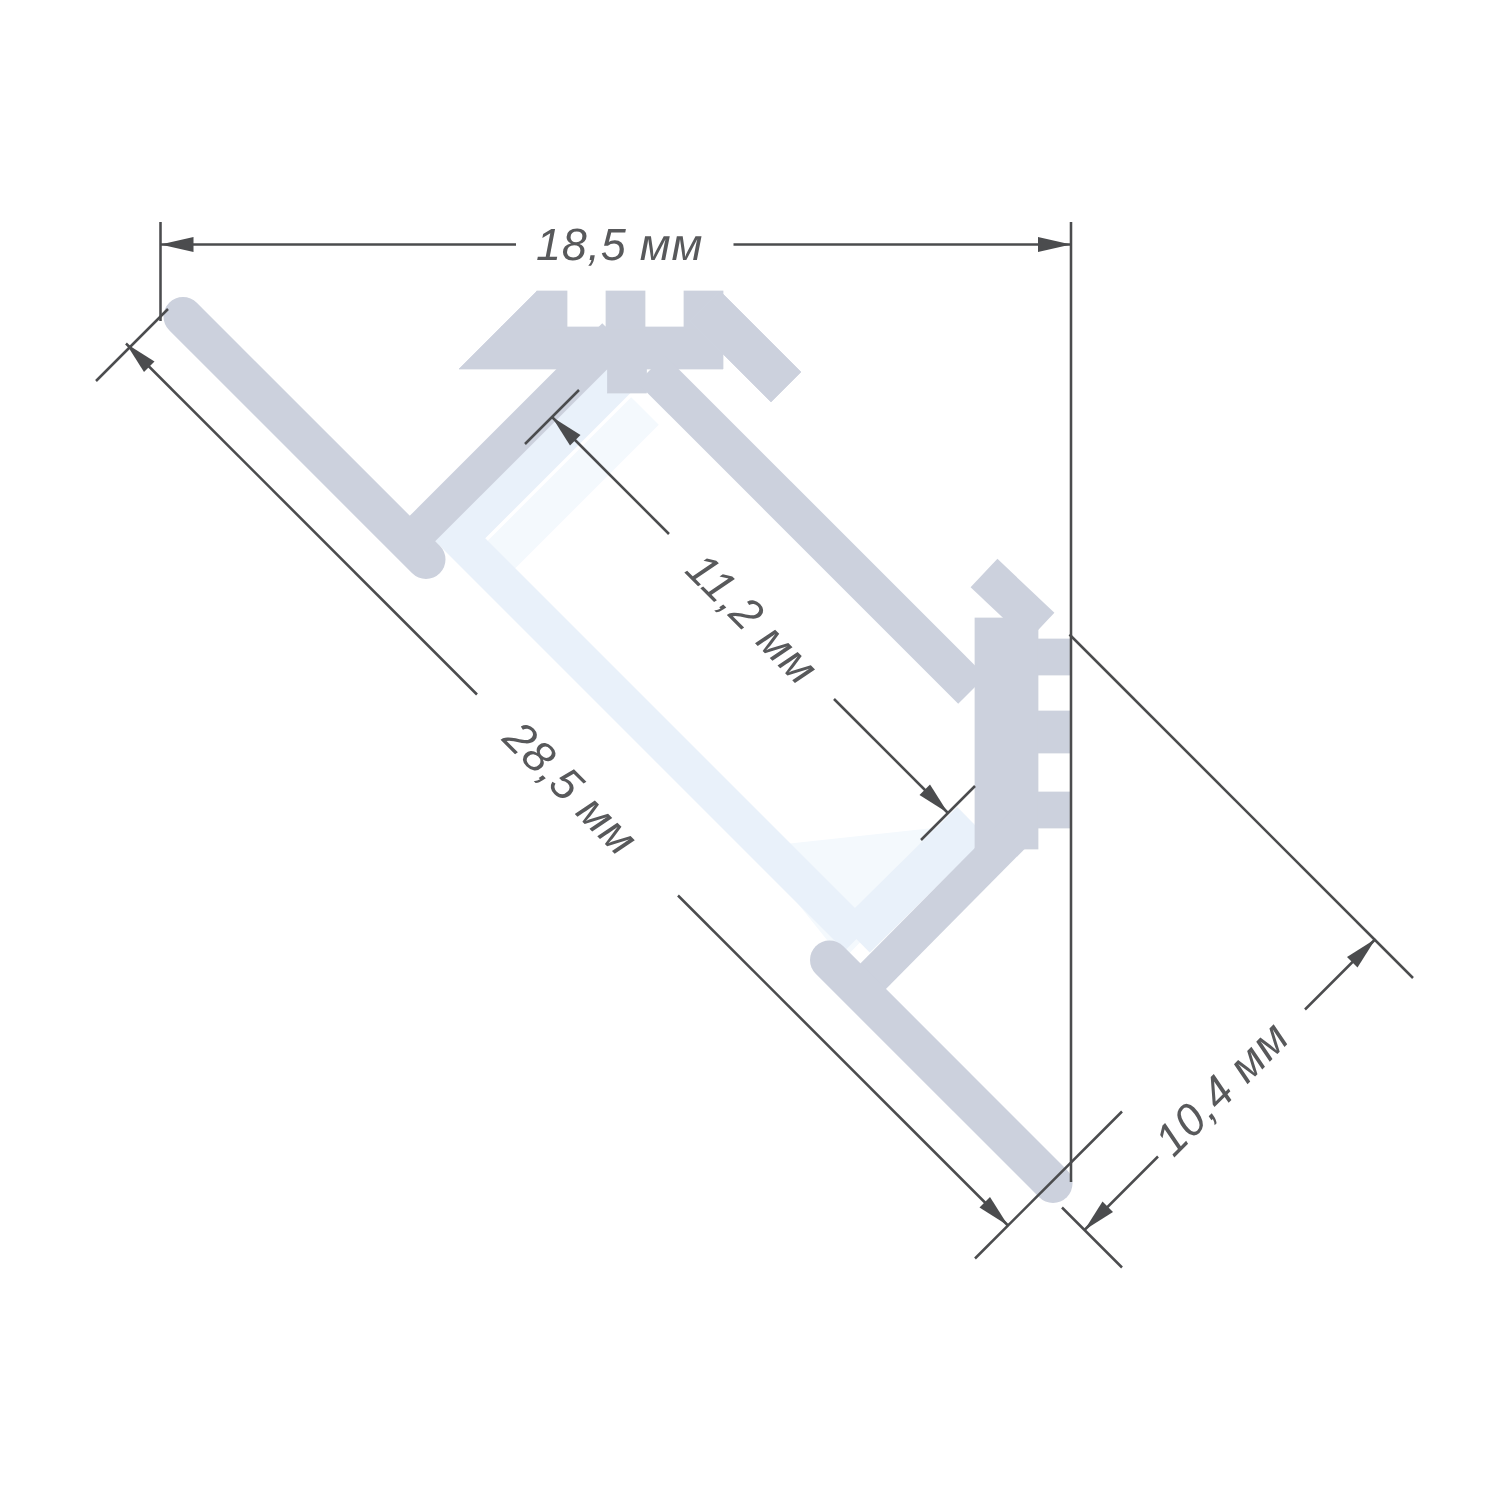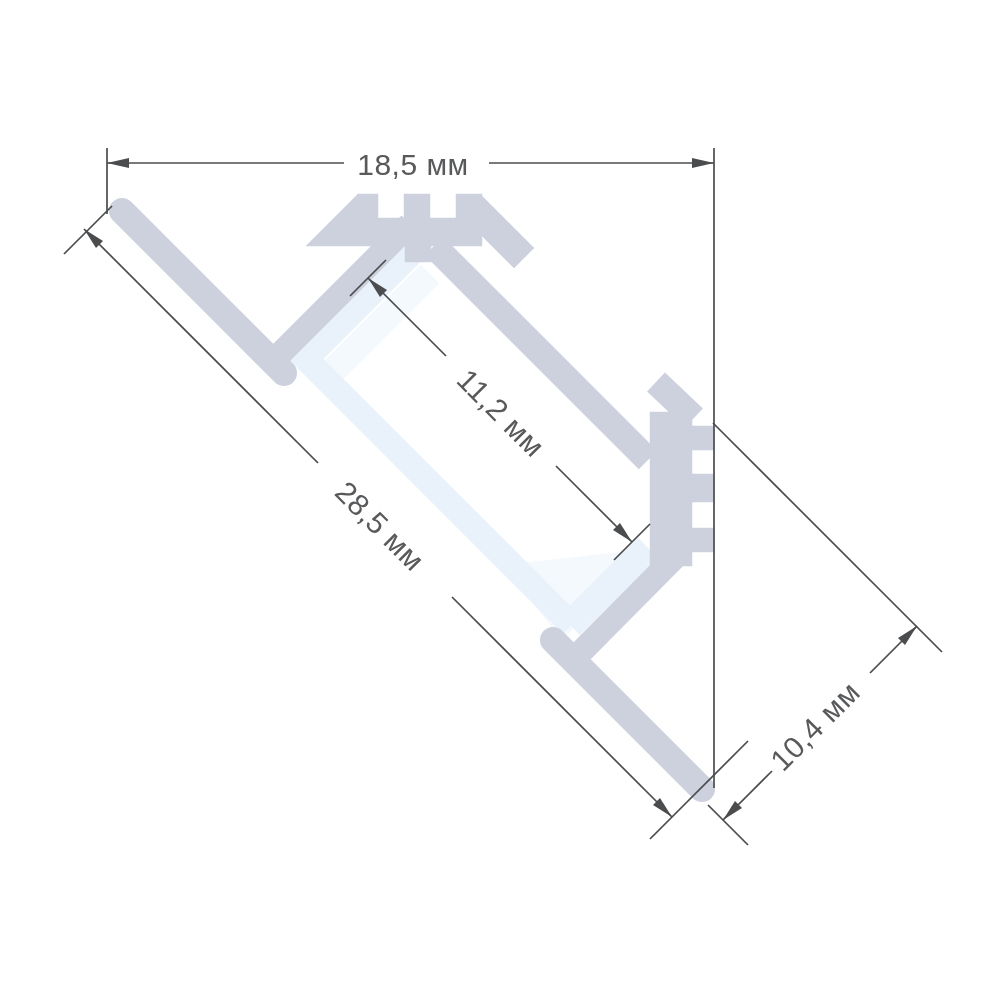--- a/index.html
+++ b/index.html
@@ -7,20 +7,21 @@
     padding: 0;
     background: #ffffff;
     font-family: "Liberation Sans", sans-serif;
   }
   .canvas {
     position: relative;
     width: 1000px;
     height: 1000px;
     background: #ffffff;
     overflow: hidden;
+    font-style: italic;
   }
   svg { display: block; }
   .dim-line {
     stroke: currentColor;
     stroke-width: 1.7;
     fill: none;
   }
   .ext-line {
     stroke: currentColor;
     stroke-width: 1.7;

